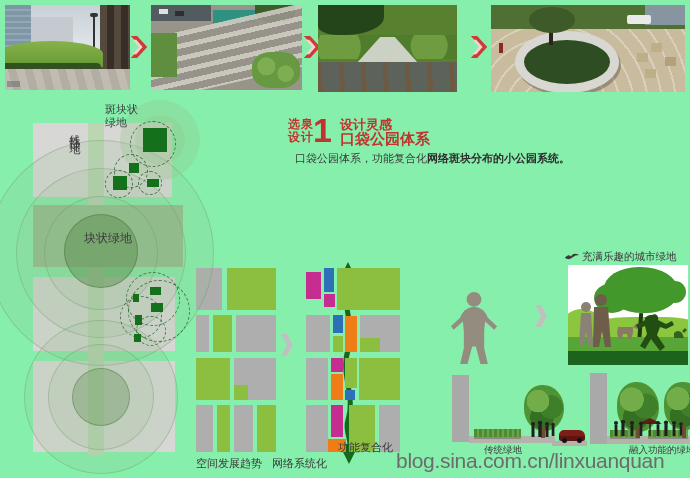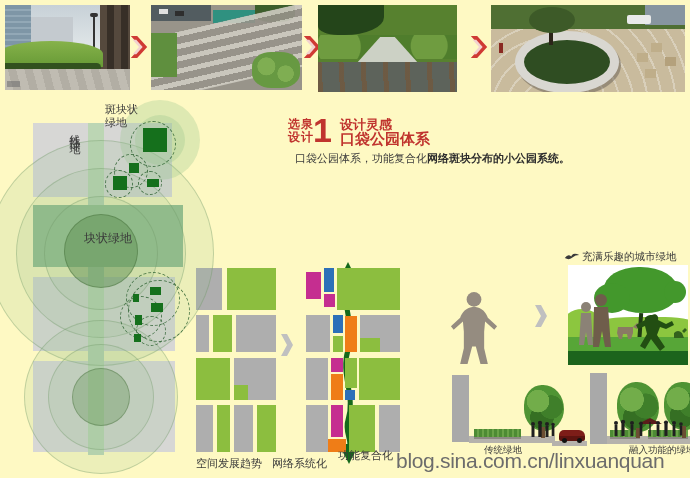--- a/index.html
+++ b/index.html
@@ -1,16 +1,16 @@
 <!DOCTYPE html>
 <html><head>
 <meta charset="utf-8">
 <style>
   html,body{margin:0;padding:0;background:#fff;}
-  .board{position:relative;width:690px;height:478px;background:#fef9c3;overflow:hidden;
+  .board{position:relative;width:690px;height:478px;background:#86efac;overflow:hidden;
          font-family:"Liberation Sans","DejaVu Sans",sans-serif;color:#3a3a3a;}
   .abs{position:absolute;}
   
   .photo{position:absolute;top:5px;height:85px;overflow:hidden;background:#9aa09a;}
   .photo .abs{position:absolute;}
   
   .b-strip{background:#bcd6b4;z-index:1;}
   .b-lgray{background:#d7d7d5;z-index:1;}
   .b-rowgreen{background:#93bd8d;z-index:1;}
   .b-dark{background:#15701c;z-index:4;}
@@ -180,21 +180,21 @@
     <svg style="left:88px;top:72px;" width="18" height="26" viewBox="0 0 16 26">
       <path d="M2,2 L8,2 L14,13 L8,24 L2,24 L8,13 Z" fill="#c0c0c0"></path>
     </svg>
     <svg style="left:140px;top:0;" width="40" height="205" viewBox="0 0 40 205">
       <path d="M18,16 C10,45 26,65 18,90 C10,115 26,135 18,160 C14,172 23,180 19,190" fill="none" stroke="#15691b" stroke-width="5"></path>
       <polygon points="18,2 8,22 28,22" fill="#15691b"></polygon>
       <polygon points="19,204 9,184 29,184" fill="#15691b"></polygon>
     </svg>
     <span class="evo-label" style="left:6px;top:196px;">空间发展趋势</span>
     <span class="evo-label" style="left:82px;top:196px;">网络系统化</span>
-    <span class="evo-label" style="left:148px;top:188px;">功能复合化</span>
+    <span class="evo-label" style="left:148px;top:180px;">功能复合化</span>
   <div class="abs b-gray" style="left: 6px; top: 8px; width: 26px; height: 42px;"></div>
       <div class="abs b-green" style="left: 37px; top: 8px; width: 49px; height: 42px;"></div>
       <div class="abs b-gray" style="left: 6px; top: 55px; width: 13px; height: 37px;"></div>
       <div class="abs b-green" style="left: 23px; top: 55px; width: 19px; height: 37px;"></div>
       <div class="abs b-gray" style="left: 46px; top: 55px; width: 40px; height: 37px;"></div>
       <div class="abs b-green" style="left: 6px; top: 98px; width: 34px; height: 42px;"></div>
       <div class="abs b-gray" style="left: 44px; top: 98px; width: 42px; height: 42px;"></div>
       <div class="abs b-green" style="left: 44px; top: 125px; width: 14px; height: 15px;"></div>
       <div class="abs b-gray" style="left: 6px; top: 145px; width: 17px; height: 47px;"></div>
       <div class="abs b-green" style="left: 27px; top: 145px; width: 13px; height: 47px;"></div>

